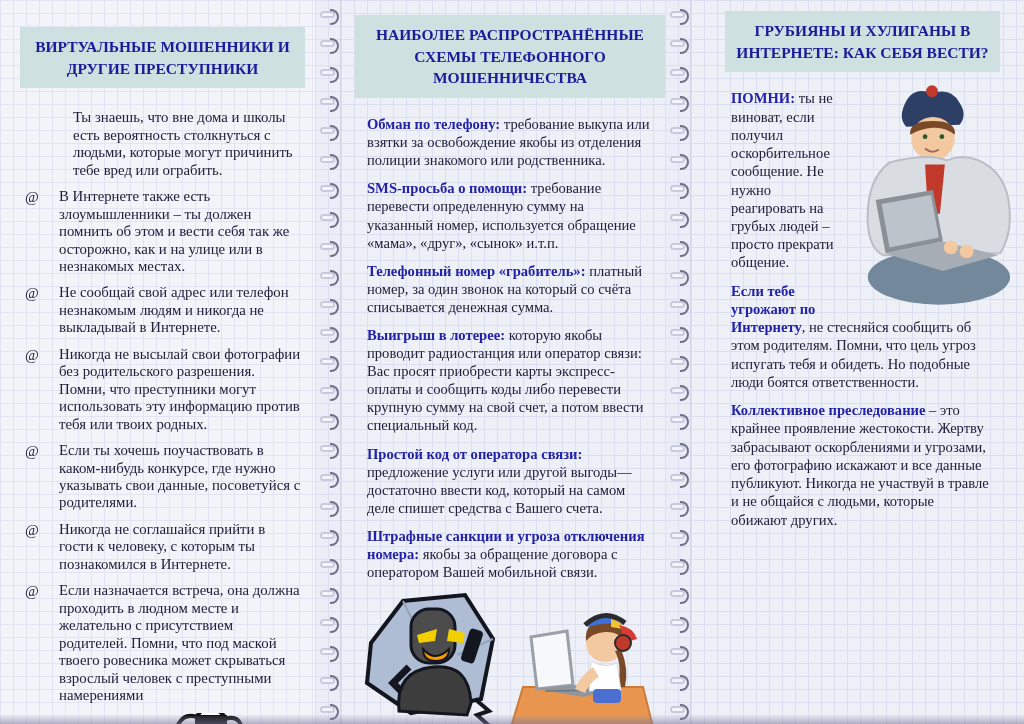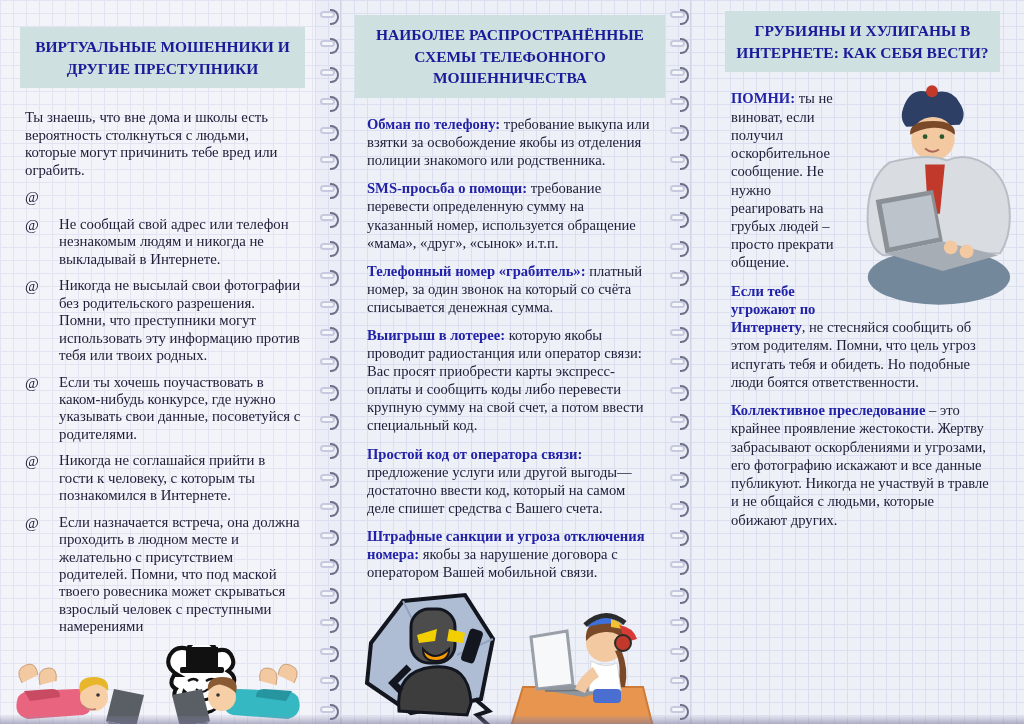--- a/index.html
+++ b/index.html
@@ -10,21 +10,21 @@
 
   .panel {
     height:724px; display:flex; flex-direction:column; overflow:hidden;
     background-color:#eef0f8;
     background-image:
       linear-gradient(#dcdfef 1px, transparent 1px),
       linear-gradient(90deg, #dcdfef 1px, transparent 1px);
     background-size:13px 13px;
   }
   .panel-left  { width:315px; background-color:#f3f4fa;
-    background-image:linear-gradient(#e2e4f1 1px, transparent 1px),linear-gradient(90deg,#e2e4f1 1px, transparent 1px);}
+    background-image:linear-gradient(#e2e4f1 1px, transparent 1px),linear-gradient(90deg,#e2e4f1 1px, transparent 1px);align-items:flex-end;}
   .panel-middle{ width:325px; border-left:1px solid #d2d5e6; }
   .panel-right { width:334px; border-left:1px solid #d2d5e6; }
 
   .spiral {
     width:25px; height:724px; display:flex; flex-direction:column;
     justify-content:space-around; align-items:center;
     background-color:#eceef7;
     background-image:linear-gradient(#dcdfef 1px, transparent 1px),linear-gradient(90deg,#dcdfef 1px, transparent 1px);
     background-size:13px 13px;
   }
@@ -38,21 +38,21 @@
     font-size:15.5px; line-height:1.4; padding:9px 6px;
   }
   .panel-left  .panel-header { margin:27px 10px 15px 20px; }
   .panel-middle .panel-header{ margin:15px 0 15px 14px; }
   .panel-right .panel-header { margin:11px 24px 15px 34px; }
 
   .body-text { color:#20203a; }
 
   
   .panel-left .content { padding:6px 13px 0 25px; font-size:14.8px; line-height:1.18; }
-  .intro { margin-bottom:9px; }
+  .intro { margin-bottom:9px;margin-left:48px; }
   .bullet { display:flex; margin-bottom:9px; }
   .bullet .at { flex:0 0 34px; font-size:15px; padding-top:1px; }
   .bullet .bt { flex:1; }
 
   
   .panel-middle .content { padding:2px 14px 0 26px; font-size:14.6px; line-height:1.24; }
   .scheme-item { margin-bottom:10px; }
   .lead { color:#2222a8; font-weight:bold;text-align:right; }
 
   
@@ -72,20 +72,21 @@
 
 <div class="brochure">
 
   <div class="panel panel-left">
     <div class="panel-header">ВИРТУАЛЬНЫЕ МОШЕННИКИ И ДРУГИЕ ПРЕСТУПНИКИ</div>
     <div class="content body-text">
       <div class="intro">Ты знаешь, что вне дома и школы есть вероятность столкнуться с людьми, которые могут причинить тебе вред или ограбить.</div>
 
       <div class="bullet">
         <span class="at">@</span>
+        <span class="bt">В Интернете также есть злоумышленники – ты должен помнить об этом и вести себя так же осторожно, как и на улице или в незнакомых местах.</span>
       </div>
       <div class="bullet">
         <span class="at">@</span>
         <span class="bt">Не сообщай свой адрес или телефон незнакомым людям и никогда не выкладывай в Интернете.</span>
       </div>
       <div class="bullet">
         <span class="at">@</span>
         <span class="bt">Никогда не высылай свои фотографии без родительского разрешения. Помни, что преступники могут использовать эту информацию против тебя или твоих родных.</span>
       </div>
       <div class="bullet">
@@ -186,21 +187,21 @@
       <p class="scheme-item">
         <span class="lead">Выигрыш в лотерее:</span>
         <span>которую якобы проводит радиостанция или оператор связи: Вас просят приобрести карты экспресс-оплаты и сообщить коды либо перевести крупную сумму на свой счет, а потом ввести специальный код.</span>
       </p>
       <p class="scheme-item">
         <span class="lead">Простой код от оператора связи:</span>
         <span>предложение услуги или другой выгоды—достаточно ввести код, который на самом деле спишет средства с Вашего счета.</span>
       </p>
       <p class="scheme-item">
         <span class="lead">Штрафные санкции и угроза отключения номера:</span>
-        <span>якобы за нарушение договора с оператором Вашей мобильной связи.</span>
+        <span>якобы за обращение договора с оператором Вашей мобильной связи.</span>
       </p>
     </div>
 
     <div class="panel-art">
       <svg width="300" height="140" viewBox="0 0 300 140">
 
         <polygon points="18,52 50,10 112,4 140,48 128,108 58,122 14,92" fill="#aebdd4" stroke="#14161f" stroke-width="4"></polygon>
         <line x1="50" y1="10" x2="70" y2="50" stroke="#93a3bd" stroke-width="2"></line>
         <line x1="140" y1="48" x2="104" y2="64" stroke="#93a3bd" stroke-width="2"></line>
         <rect x="58" y="18" width="44" height="54" rx="18" fill="#4c4c4c" stroke="#14161f" stroke-width="3"></rect>

